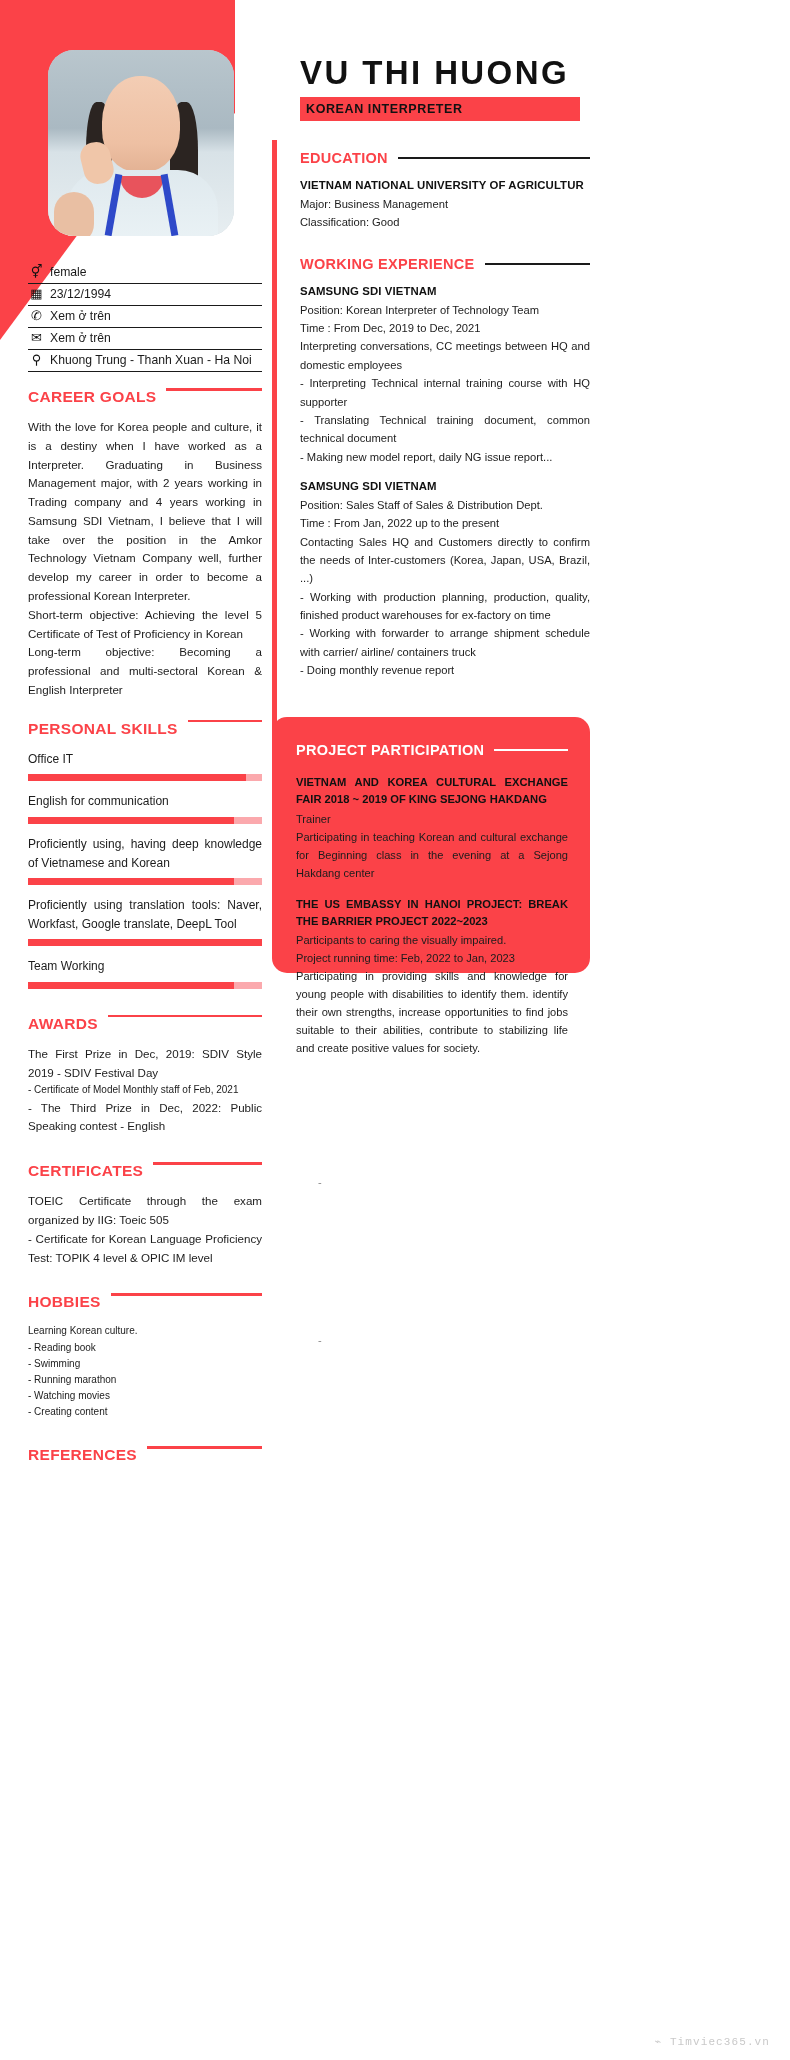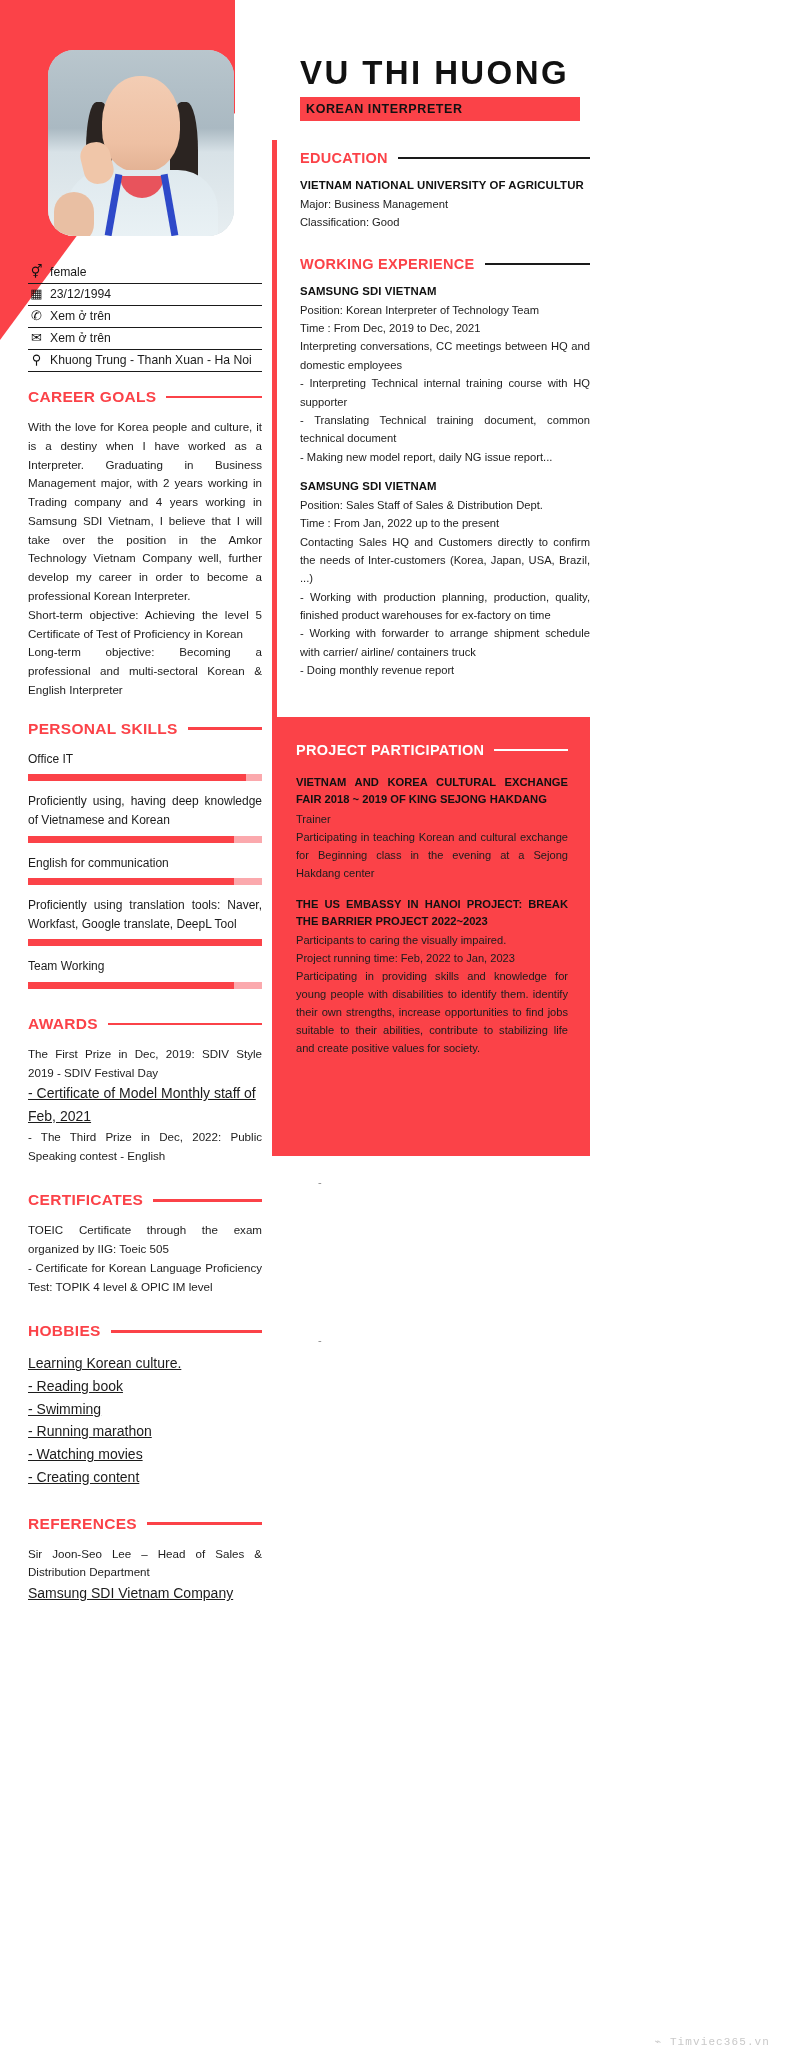--- a/index.html
+++ b/index.html
@@ -132,21 +132,21 @@
     font-size: 12.5px;
     font-weight: bold;
     letter-spacing: 0.6px;
     color: #111;
     padding-left: 6px;
   }
 
   
   .sec-head {
     display: flex;
-    align-items: center;
+    align-items: flex-start;
     gap: 10px;
   }
   .sec-head h2 {
     font-size: 15.5px;
     font-weight: bold;
     color: #fb4248;
     letter-spacing: 0.3px;
     white-space: nowrap;
   }
   .sec-head .rule {
@@ -186,24 +186,23 @@
 
   .block { margin-top: 16px; }
   .block .body { margin-top: 12px; }
   .para {
     font-size: 11.6px;
     line-height: 1.62;
     color: #1c1c1c;
     text-align: justify;
   }
   .line {
-    font-size: 14px;
+    font-size: 10px;
     line-height: 1.62;
     color: #1c1c1c;
-    text-decoration: underline;
   }
 
   
   .skill { margin-top: 11px; }
   .skill .lbl {
     font-size: 12px;
     line-height: 1.55;
     color: #1c1c1c;
     text-align: justify;
     margin-bottom: 6px;
@@ -255,22 +254,23 @@
     line-height: 1.64;
     color: #1c1c1c;
     text-align: justify;
   }
   .r-gap { height: 14px; }
 
   
   .proj-panel {
     position: absolute;
     left: 272px; top: 717px;
-    width: 318px; height: 439px;
-    background: #fb4248;
+    width: 318px; height: 256px;
+    background: #fb4248;
+    border-radius: 15px;
   }
   .proj-inner { padding: 25px 22px 0 24px; }
   .proj-title {
     display: flex; align-items: center; gap: 10px;
     margin-bottom: 16px;
   }
   .proj-title h2 {
     font-size: 14.5px; font-weight: bold; color: #ffffff;
     letter-spacing: 0.3px; white-space: nowrap;
   }
@@ -374,27 +374,27 @@
         <div class="rule"></div>
       </div>
       <div class="body">
         <div class="skill">
           <div class="lbl">Office IT</div>
           <div class="bar">
             <i style="width: 93%;"></i>
           </div>
         </div>
         <div class="skill">
-          <div class="lbl">Proficiently using, having deep knowledge of Vietnamese and Korean</div>
+          <div class="lbl">English for communication</div>
           <div class="bar">
             <i style="width: 88%;"></i>
           </div>
         </div>
         <div class="skill">
-          <div class="lbl">English for communication</div>
+          <div class="lbl">Proficiently using, having deep knowledge of Vietnamese and Korean</div>
           <div class="bar">
             <i style="width: 88%;"></i>
           </div>
         </div>
         <div class="skill">
           <div class="lbl">Proficiently using translation tools: Naver, Workfast, Google translate, DeepL Tool</div>
           <div class="bar">
             <i style="width: 100%;"></i>
           </div>
         </div>
@@ -442,24 +442,20 @@
         <p class="line">- Running marathon</p>
         <p class="line">- Watching movies</p>
         <p class="line">- Creating content</p>
       </div>
     </div>
 
     <div class="block" style="margin-top:26px">
       <div class="sec-head">
         <h2>REFERENCES</h2>
         <div class="rule"></div>
-      </div>
-      <div class="body">
-        <p class="para">Sir Joon-Seo Lee – Head of Sales &amp; Distribution Department</p>
-        <p class="line">Samsung SDI Vietnam Company</p>
       </div>
     </div>
 
   </div>
 
   <div class="right-col">
 
     <div>
       <div class="r-head">
         <h2>EDUCATION</h2>

